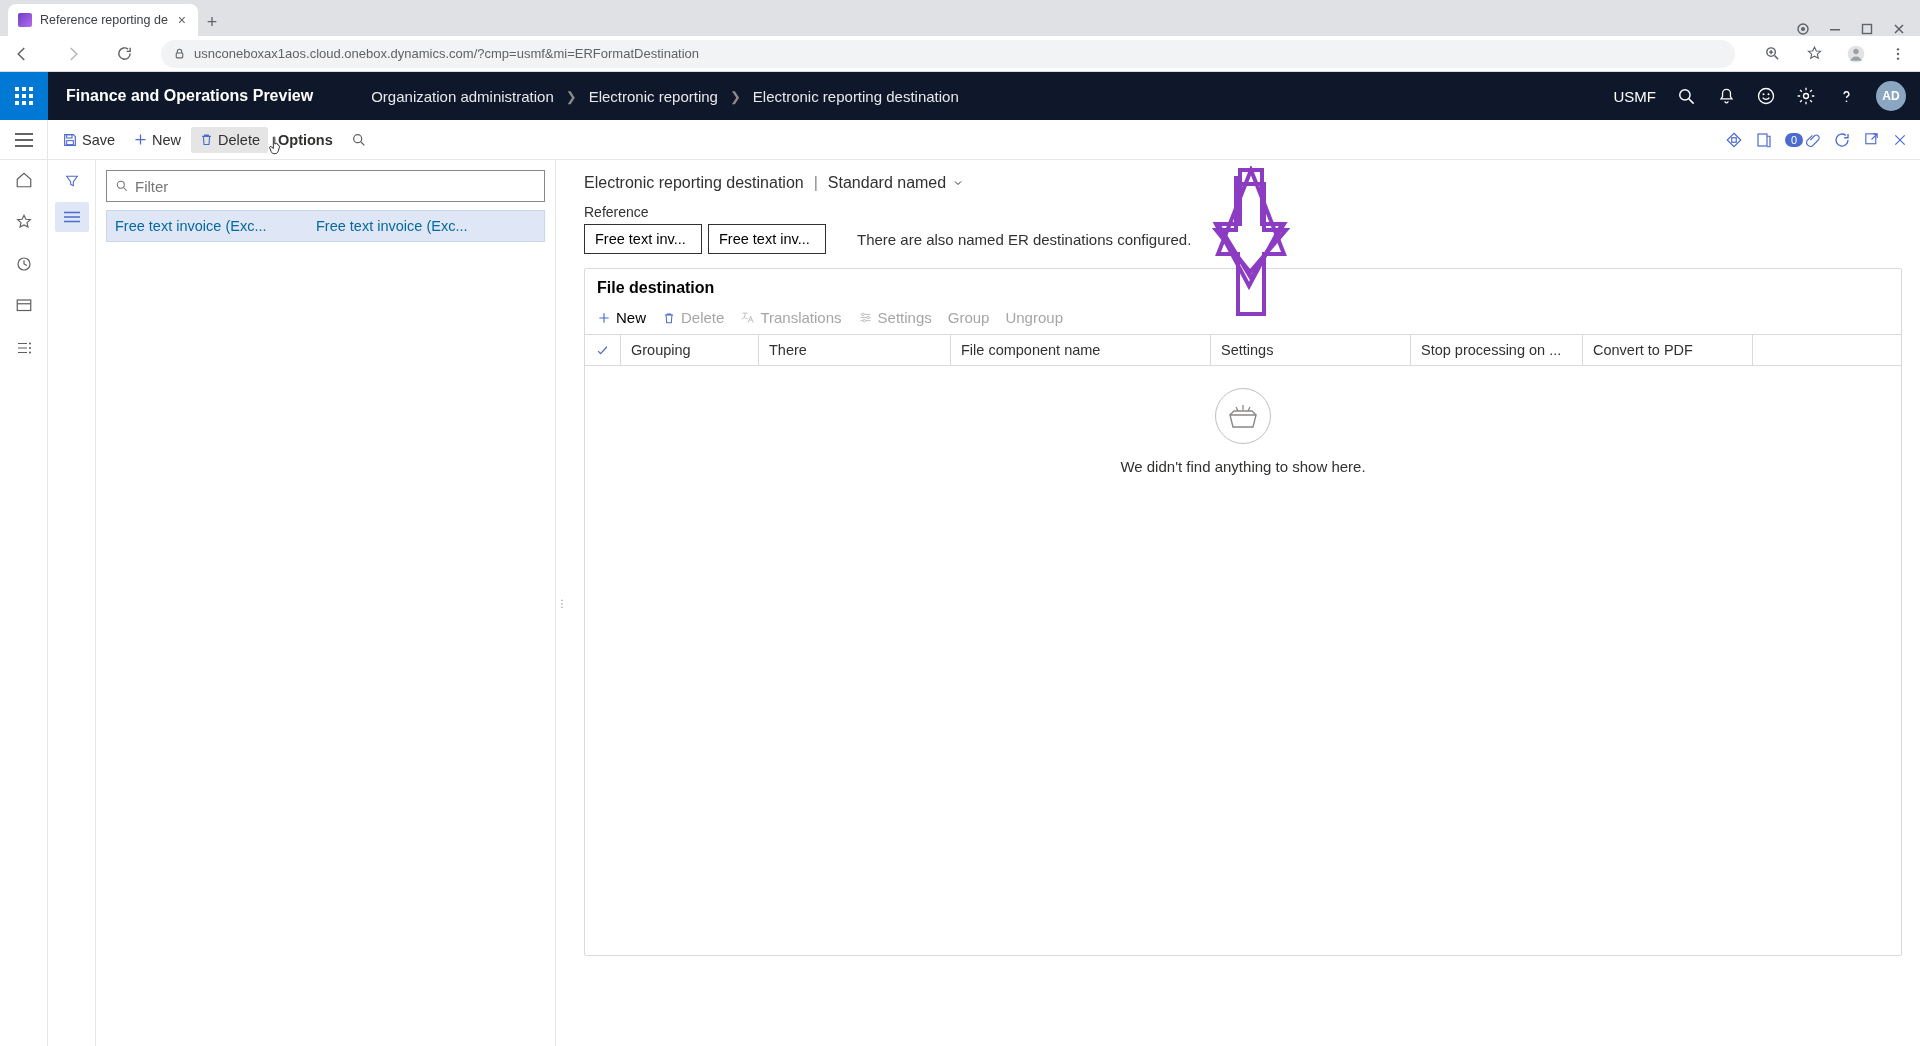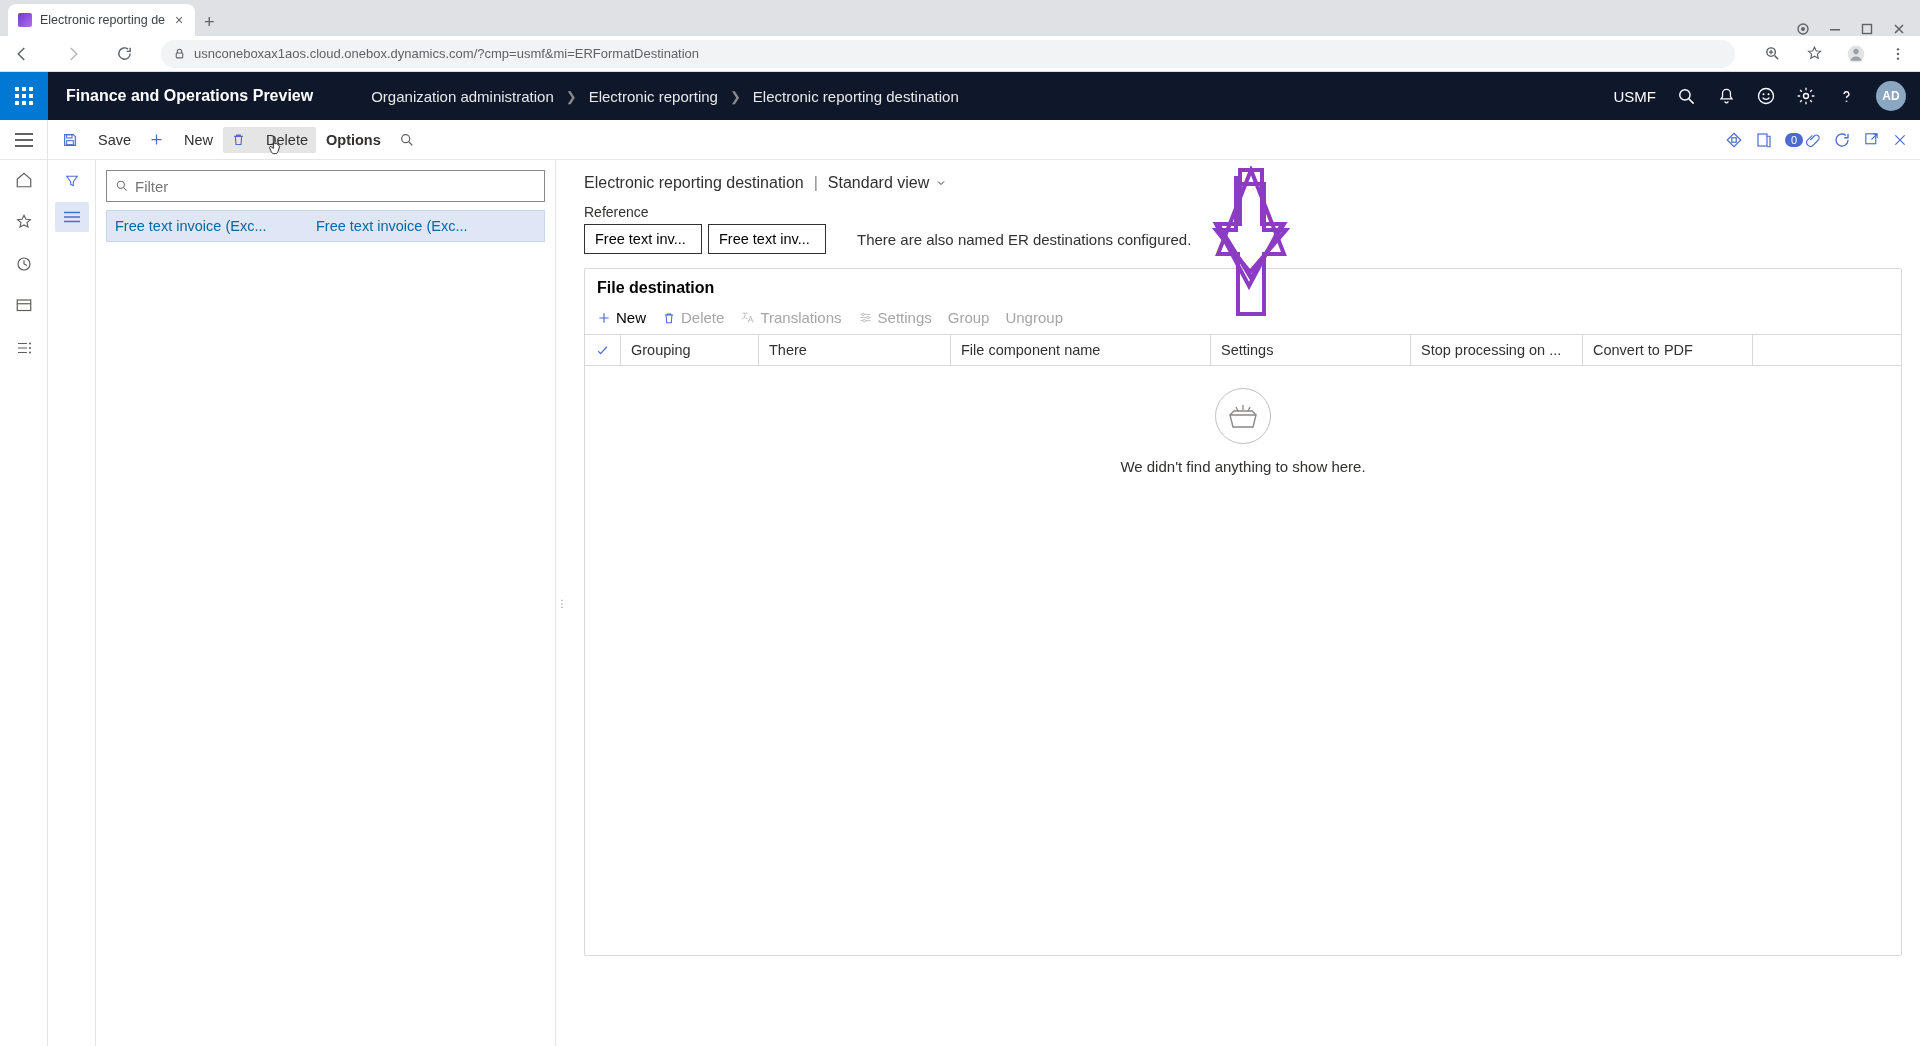--- a/index.html
+++ b/index.html
@@ -30,21 +30,21 @@
 .bc-sep { color:#8a8a8a; font-size:13px; }
 .top-right { margin-left:auto; display:flex; align-items:center; gap:20px; padding-right:14px; }
 .top-right .company { font-size:15px; }
 .top-icon { width:20px; height:20px; display:flex; align-items:center; justify-content:center; color:#fff; }
 .avatar { width:30px; height:30px; border-radius:50%; background:#8aa6c1; color:#fff; display:flex; align-items:center; justify-content:center; font-size:12px; font-weight:600; }
 
 
 .action-row { height:40px; border-bottom:1px solid #e6e6e6; display:flex; align-items:center; position:relative; }
 .hamburger-cell { width:48px; height:40px; display:flex; align-items:center; justify-content:center; border-right:1px solid #e6e6e6; color:#323130; }
 .actions-left { display:flex; align-items:center; gap:2px; padding-left:6px; }
-.act-btn { display:flex; align-items:center; gap:20px; padding:5px 8px; font-size:14.5px; color:#323130; border-radius:2px; }
+.act-btn { display:flex; align-items:center; gap:4px; padding:5px 8px; font-size:14.5px; color:#323130; border-radius:2px; }
 .act-btn.hovered { background:#e5e5e5; }
 .act-btn .ico { color:#4c6bcf; font-size:15px; }
 .act-btn.options { font-weight:600; }
 .act-search { padding:4px 8px; color:#605e5c; }
 .actions-right { margin-left:auto; display:flex; align-items:center; gap:12px; padding-right:12px; color:#4c6bcf; }
 .actions-right .pill { background:#4c6bcf; color:#fff; border-radius:9px; font-size:11px; padding:1px 6px; }
 .actions-right .ico-g { color:#605e5c; }
 
 
 .body-row { display:flex; height:calc(1046px - 36px - 36px - 48px - 40px); }
@@ -98,21 +98,21 @@
 
 svg { display:block; }
 </style>
 </head>
 <body>
 
 <div class="browser-chrome">
   <div class="tab-strip">
     <div class="tab">
       <span class="favicon"></span>
-      <span>Electronic reporting de</span>
+      <span>Reference reporting de</span>
       <span class="close-x">×</span>
     </div>
     <div class="tab-new">+</div>
     <div class="window-controls">
       <span class="wc">
         <svg width="14" height="14" viewBox="0 0 14 14">
             <circle cx="7" cy="7" r="5" fill="none" stroke="#5f6368" stroke-width="1.4"></circle>
             <circle cx="7" cy="7" r="2" fill="#5f6368"></circle>
           </svg>
       </span>
@@ -395,21 +395,21 @@
     </div>
   </div>
 
   <div class="split-handle">⋮</div>
 
   <div class="detail-pane">
     <div class="view-row">
       <span>Electronic reporting destination</span>
       <span class="view-sep">|</span>
       <span class="view-name">
-        <span>Standard view</span>
+        <span>Standard named</span>
         <svg width="12" height="12" viewBox="0 0 24 24">
             <path d="M6 9l6 6 6-6" fill="none" stroke="#323130" stroke-width="2"></path>
           </svg>
       </span>
     </div>
 
     <div class="ref-label">Reference</div>
     <div class="ref-row" style="position:relative;">
       <div class="ref-field">Free text inv...</div>
       <div class="ref-field">Free text inv...</div>

